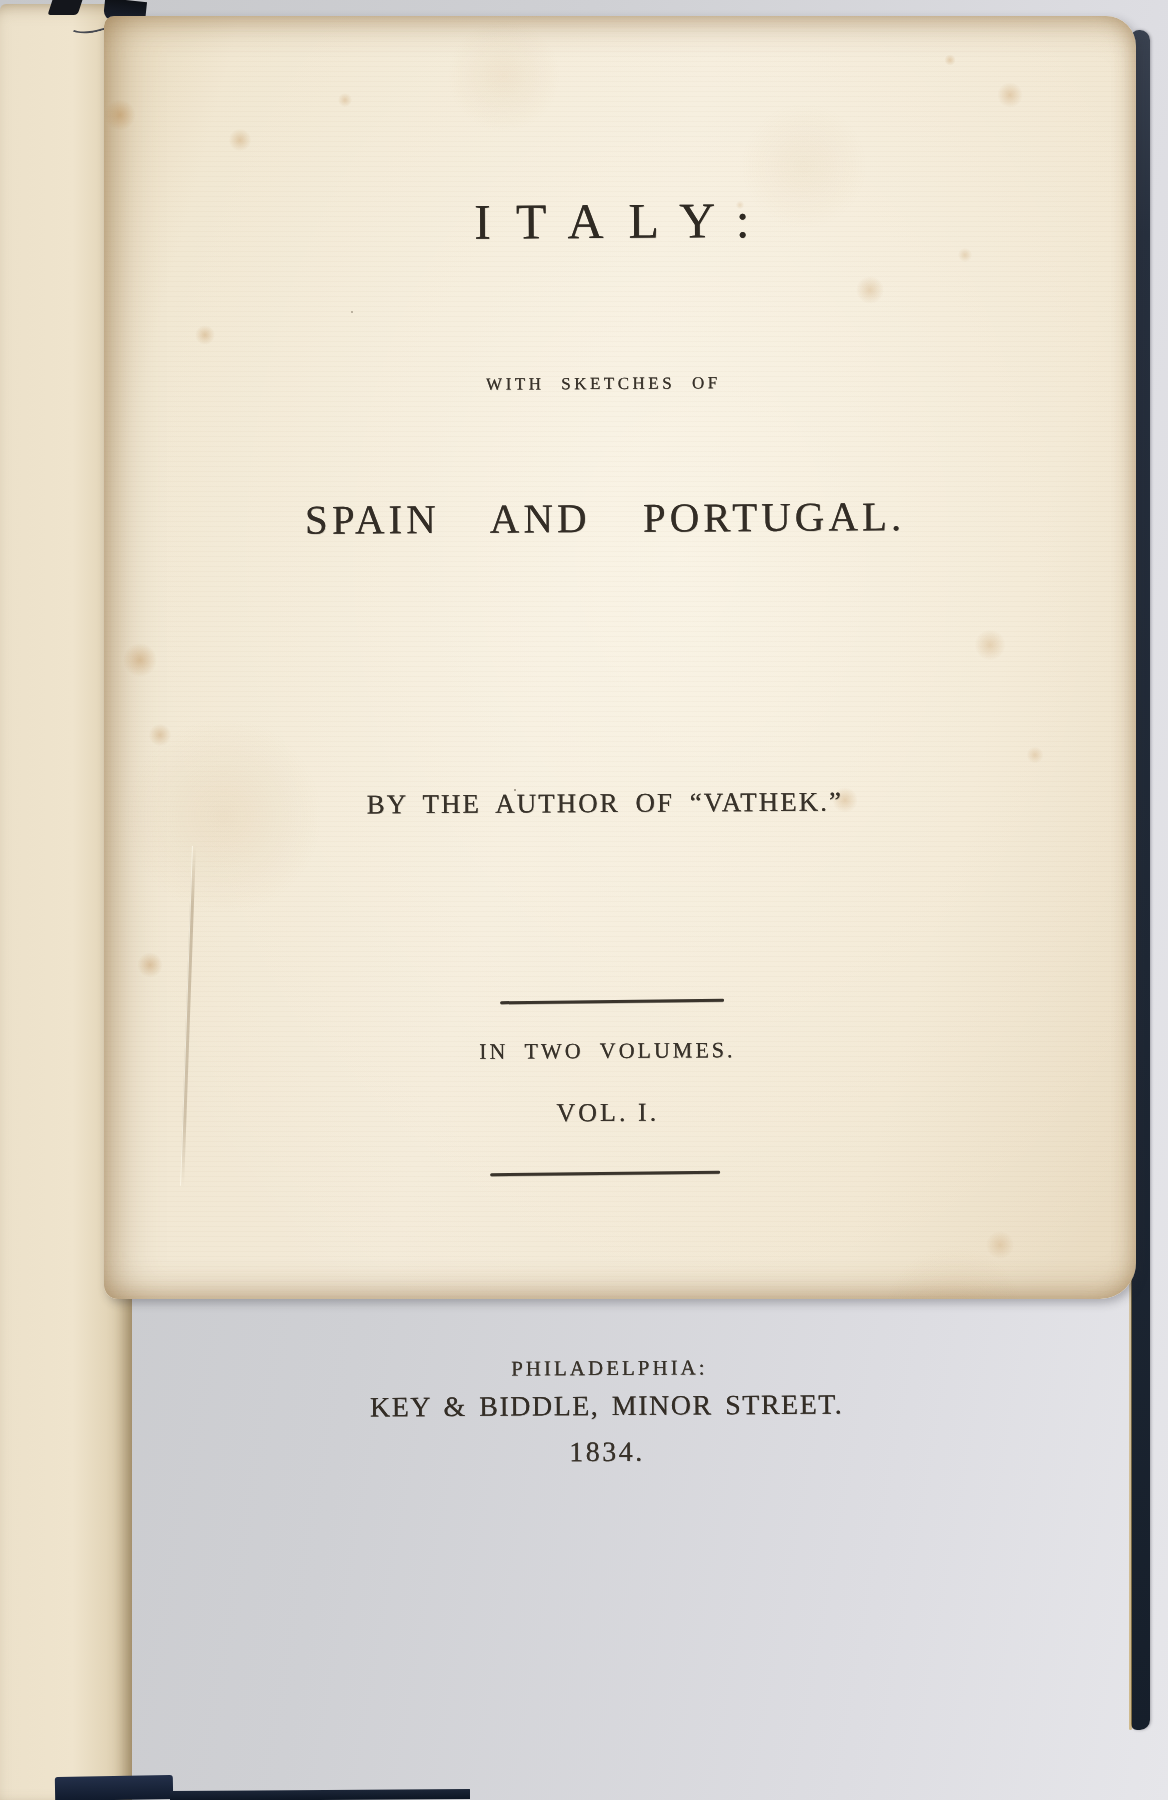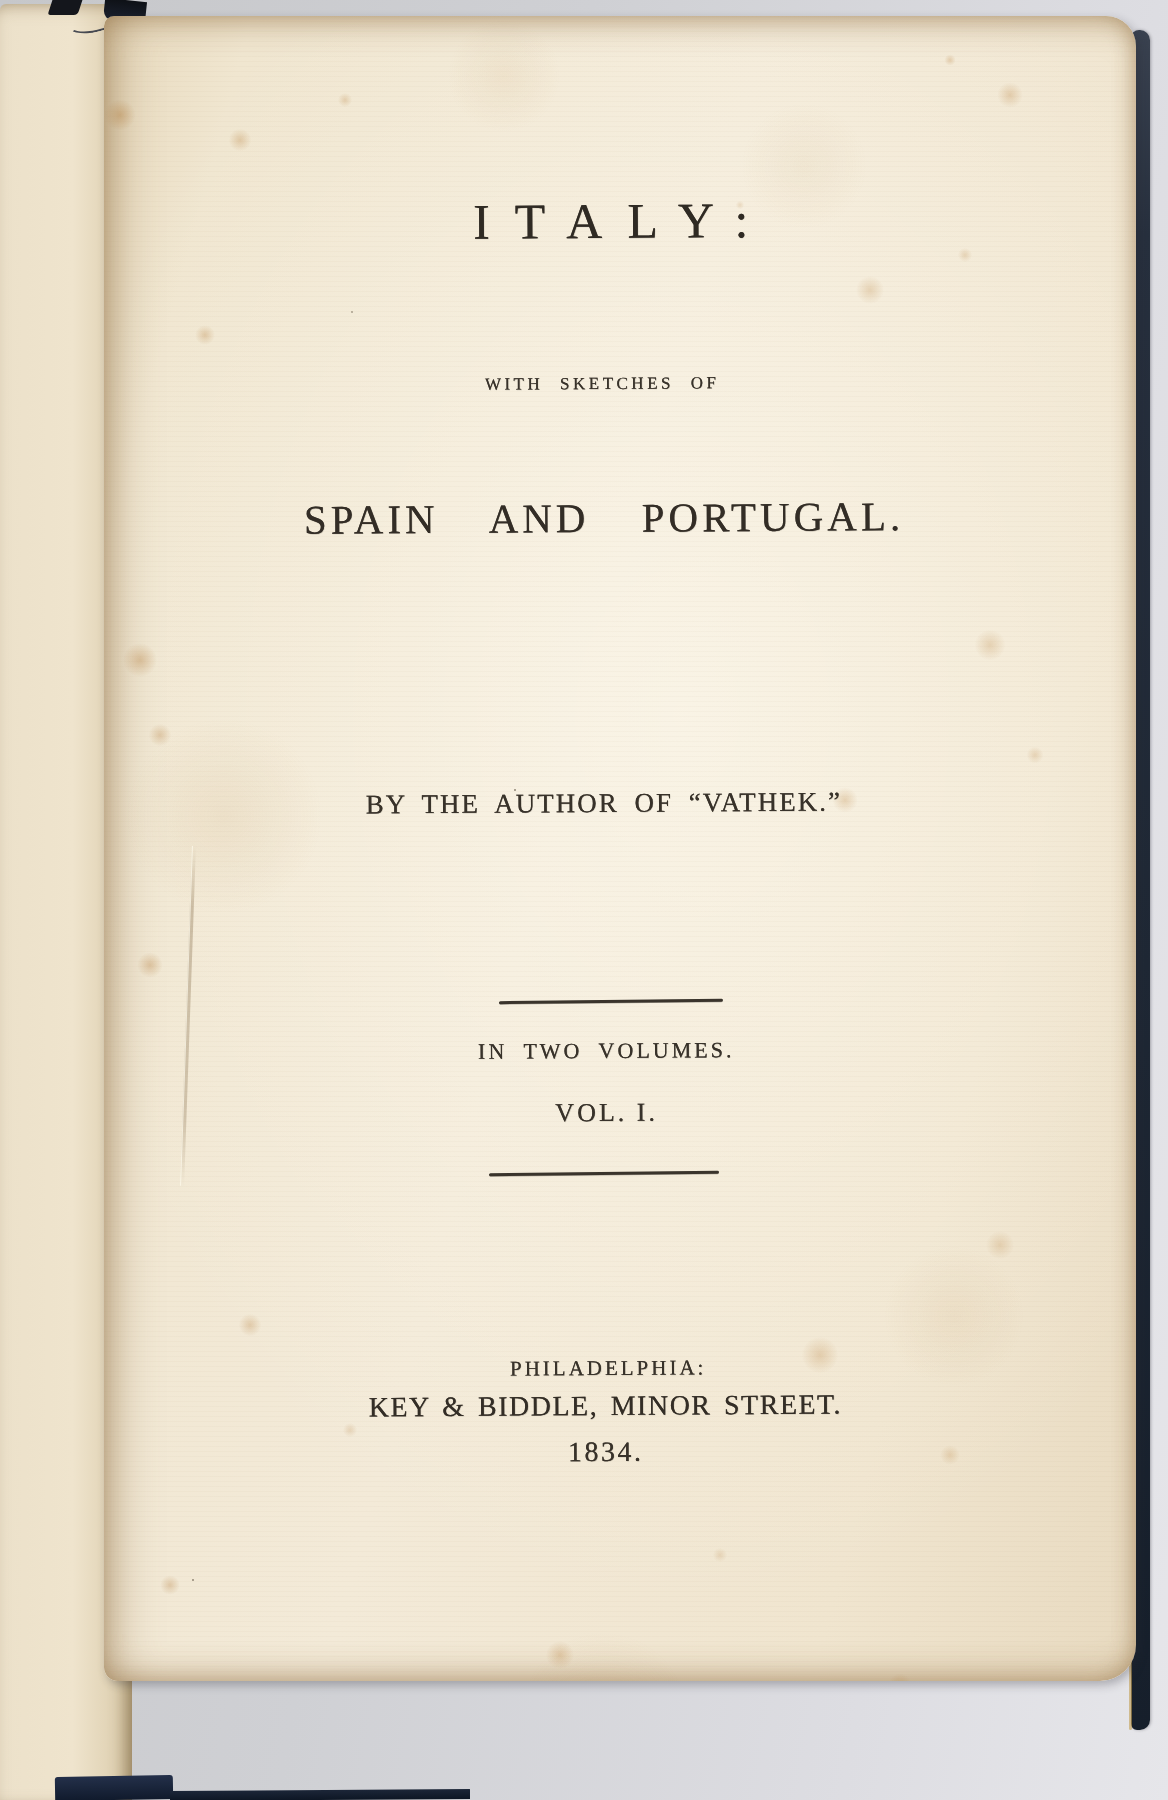--- a/index.html
+++ b/index.html
@@ -53,21 +53,21 @@
     border-radius:0 0 8px 10px;transform:rotate(6deg);
   }
   .ribbon-thread{
     position:absolute;left:64px;top:2px;width:58px;height:26px;
     border:2px solid rgba(30,36,52,0.8);border-color:transparent transparent rgba(30,36,52,0.8) transparent;
     border-radius:50%;transform:rotate(-14deg);
   }
 
   
   .page{
-    position:absolute;left:104px;top:16px;width:1032px;height:1665px;
+    position:absolute;left:104px;top:16px;width:1032px;height:1283px;
     border-radius:10px 30px 36px 14px;
     background:
       radial-gradient(ellipse 760px 1050px at 56% 42%, rgba(255,252,242,0.55), rgba(255,252,242,0) 85%),
       linear-gradient(105deg,#e7d9bd 0%,#f0e6d0 10%,#f3ead8 45%,#f0e5cf 78%,#e8dac0 100%);
     box-shadow:
       inset 26px 0 46px -18px rgba(140,105,60,0.5),
       inset -9px 0 20px -6px rgba(150,115,70,0.35),
       inset 0 16px 32px -14px rgba(150,115,70,0.5),
       inset 0 -18px 32px -14px rgba(150,115,70,0.42),
       3px 4px 10px rgba(40,40,50,0.3);

